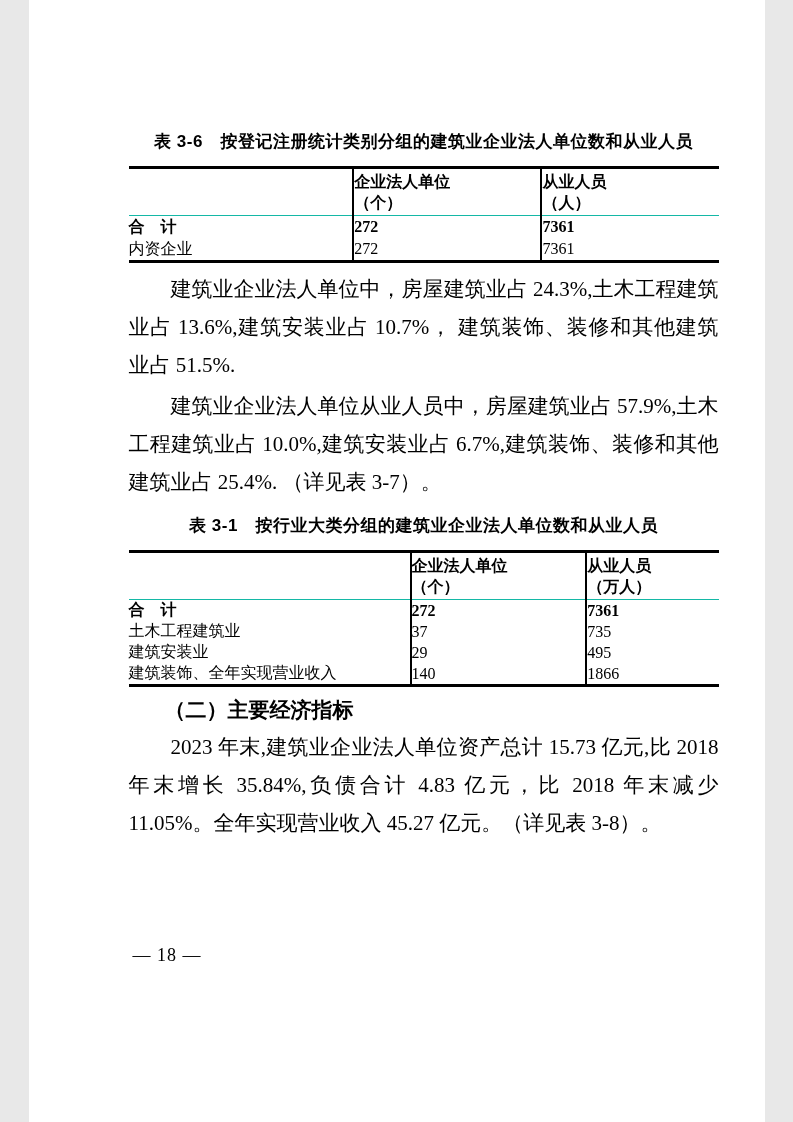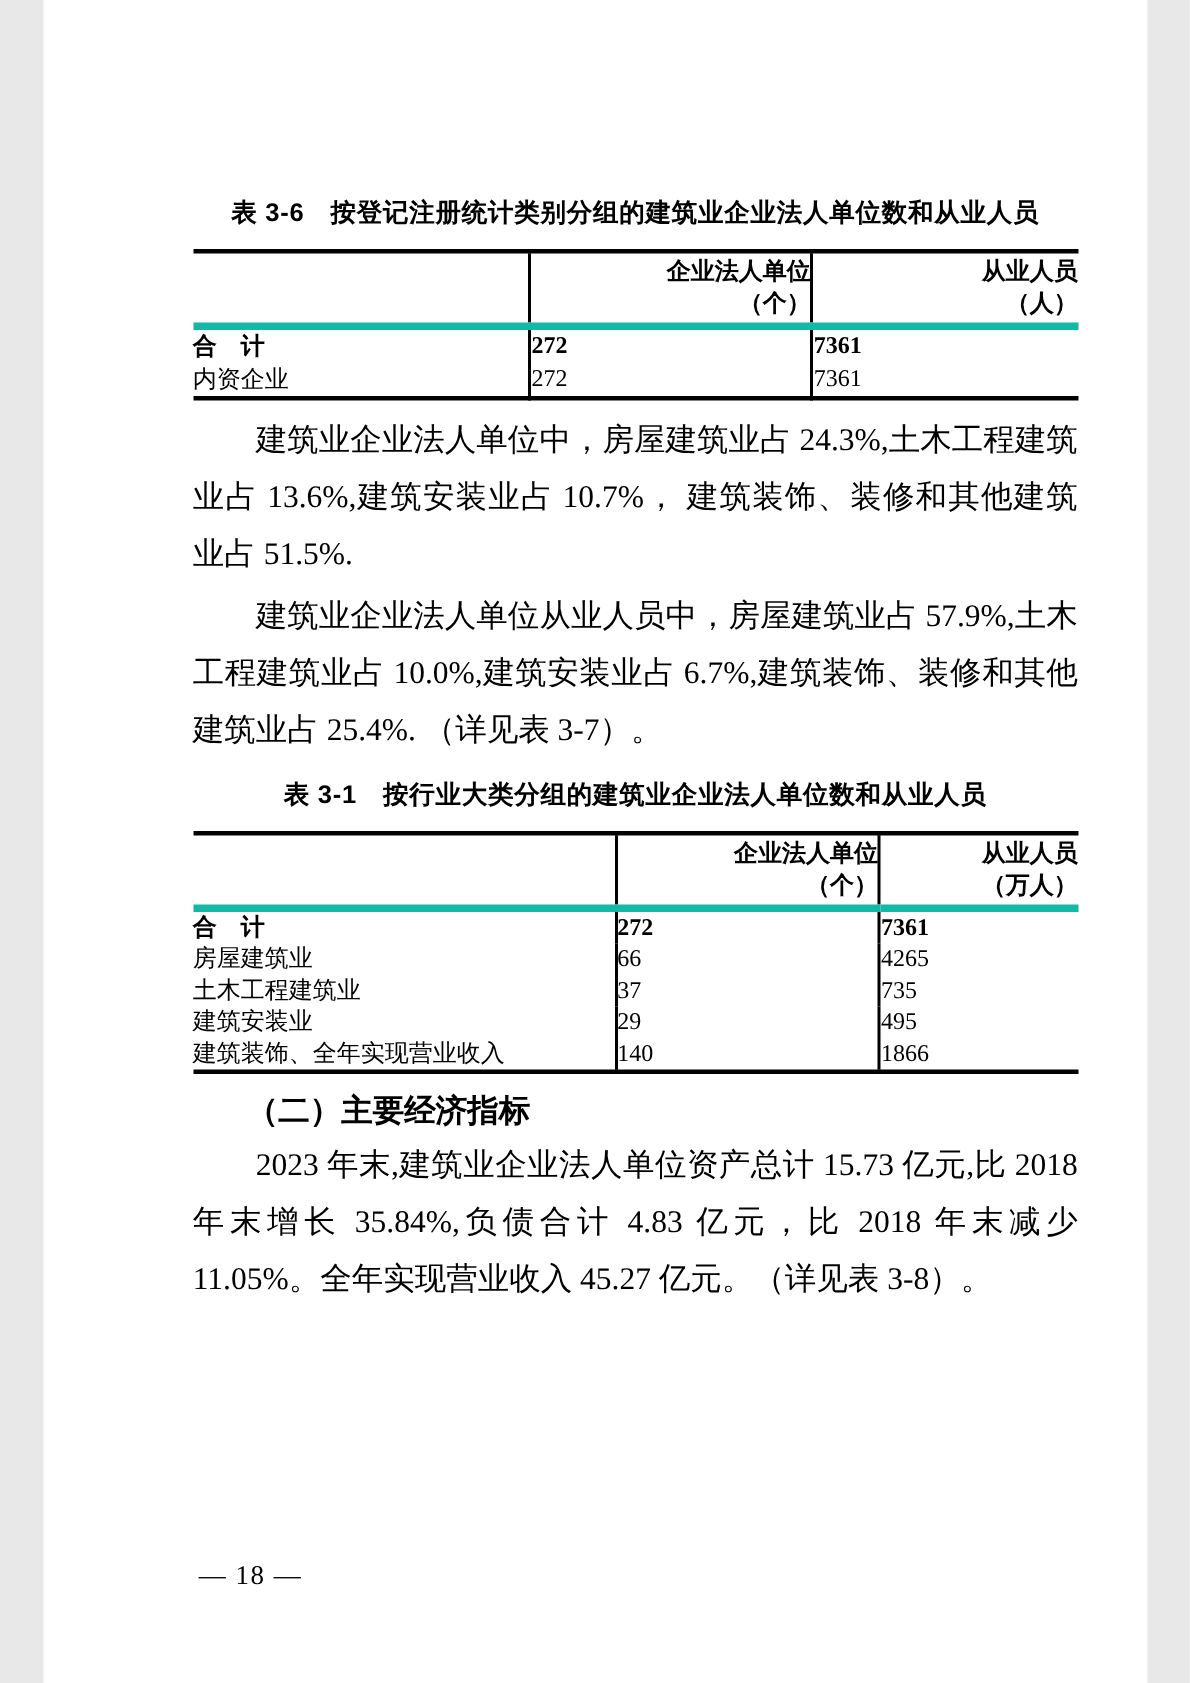--- a/index.html
+++ b/index.html
@@ -33,23 +33,23 @@
     border-bottom:3px solid #000;
     margin-top:13px;
     font-size:16px;
   }
   table.stat-table thead th {
     font-family:"Liberation Sans","DejaVu Sans",sans-serif;
     font-weight:700;
     height:46px;
     padding:0;
     vertical-align:middle;
-    text-align:right;
+    text-align:left;
     line-height:21px;
-    border-bottom:5px solid #14b8a6;
+    border-bottom:1px solid #14b8a6;
   }
   table.stat-table td {
     padding:0;
     text-align:left;
     vertical-align:middle;
   }
   table.t1 tbody td { height:22px; }
   table.t2 tbody td { height:20px; }
   .vline { border-left:2px solid #000; }
   td.lbl { text-align:left; padding-left:3px; }
@@ -64,29 +64,29 @@
     text-align:justify;
     text-indent:2em;
   }
   .p1 { margin-top:7px; }
   .p2 { margin-top:3px; }
   .p3 { margin-top:3px; }
 
   .section-heading {
     margin-top:12px;
     padding-left:36px;
-    font-family:Liberation Sans, sans-serif;
+    font-family:Liberation Mono, monospace;
     font-weight:700;
     font-size:21px;
     line-height:26px;
   }
 
   .page-number {
     position:absolute;
-    left:104px; top:1040px;
+    left:104px; top:945px;
     font-size:18px;
     letter-spacing:1px;
   }
 </style>
 </head>
 <body>
 
 <div class="page">
   <div class="content">
 
@@ -150,25 +150,20 @@
           </th>
         </tr>
       </thead>
       <tbody>
         <tr class="row-total">
           <td class="lbl-center">合　计</td>
           <td class="vline">272</td>
           <td class="vline">7361</td>
         </tr>
         <tr>
-          <td class="lbl">房屋建筑业</td>
-          <td class="vline">66</td>
-          <td class="vline">4265</td>
-        </tr>
-        <tr>
           <td class="lbl">土木工程建筑业</td>
           <td class="vline">37</td>
           <td class="vline">735</td>
         </tr>
         <tr>
           <td class="lbl">建筑安装业</td>
           <td class="vline">29</td>
           <td class="vline">495</td>
         </tr>
         <tr>

